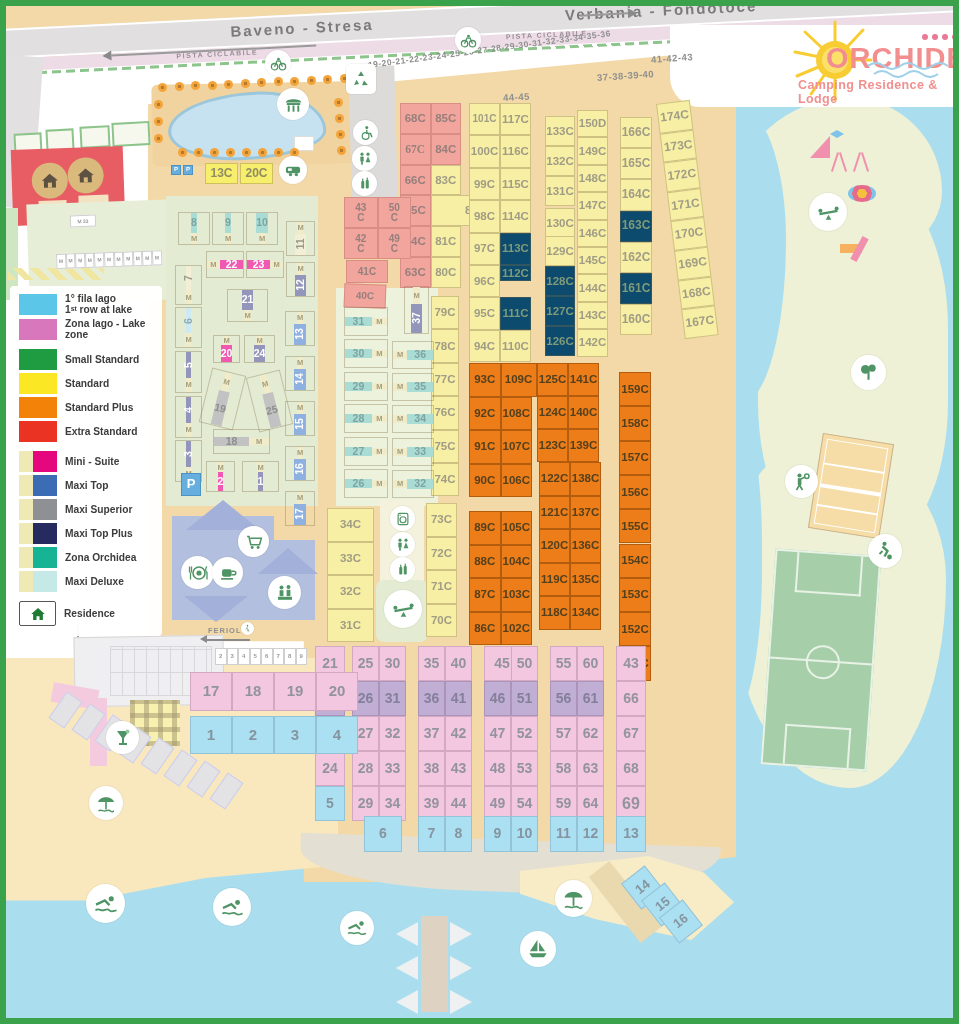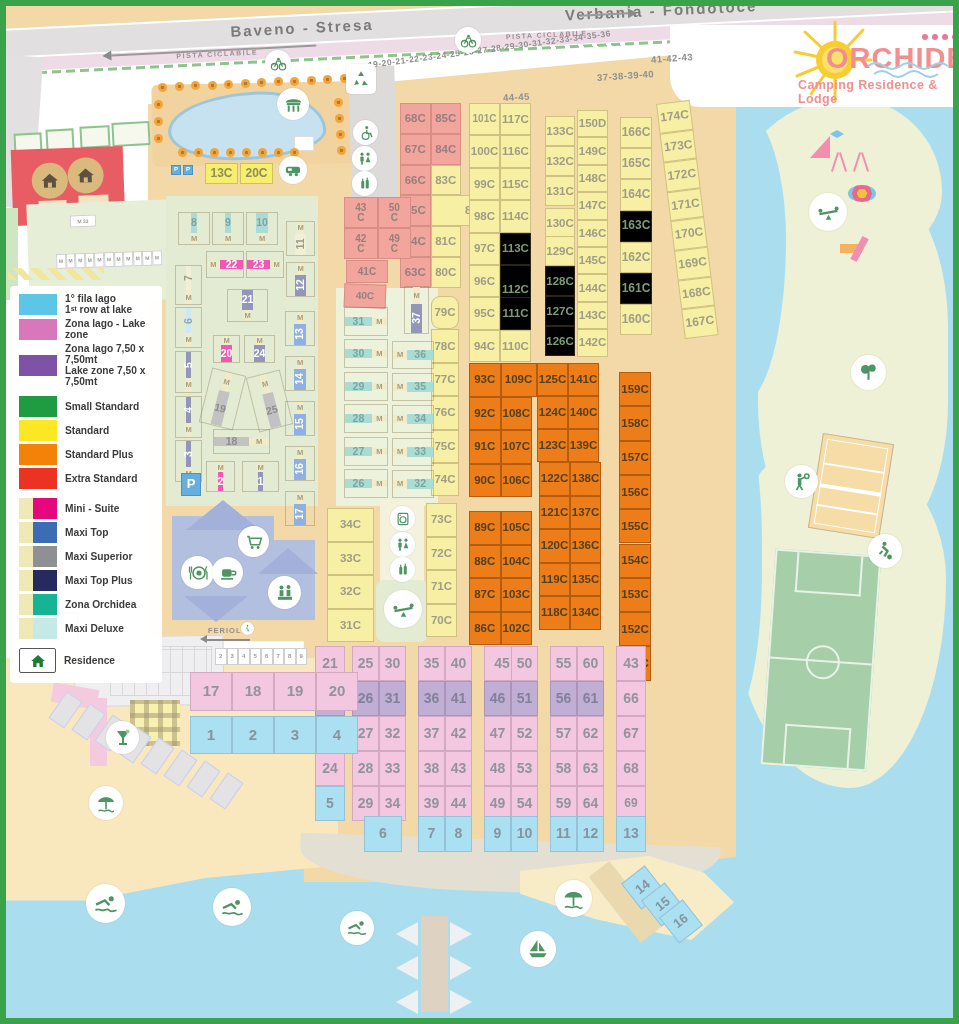--- a/index.html
+++ b/index.html
@@ -110,21 +110,21 @@
   .leg-txt{font-size:10.2px;font-weight:bold;color:#3c3c3c;line-height:1.08;}
   .leg-res-box{width:35px;height:23px;border:1.5px solid #555;border-radius:2px;background:#fff;display:flex;align-items:center;justify-content:center;flex:0 0 35px;margin-right:8px;}
   
   .lot{position:absolute;display:flex;align-items:center;justify-content:center;
        font-weight:bold;font-size:11px;border:1px solid rgba(130,110,70,.35);
        box-sizing:border-box;white-space:pre-line;text-align:center;line-height:.95;}
   .c-yellow{background:#f7efa3;color:#a09c86;}
   .c-brightyellow{background:#f7ee6b;color:#8f8c64;}
   .c-red{background:#f2a59d;color:#977f7c;border-color:rgba(190,120,110,.5);}
   .c-orange{background:#ec7d18;color:#54401d;border-color:#b35c0d;}
-  .c-green{background:#000000;color:#7e9a78;}
+  .c-green{background:#0c4a6e;color:#7e9a78;}
   .c-tealM{background:#a9dcd5;color:#7fa49e;}
   .c-cream2{background:#f3efd6;color:#9a9a8a;}
   .c-magenta{background:#f058b2;color:#fff;}
   .c-navyM{background:#9396ba;color:#fff;}
   .c-grayM{background:#c2c2c2;color:#8e8e8e;}
   .c-blueM{background:#8fb1e1;color:#fff;}
   .c-ltcyan{background:#cdeaf3;color:#8fa9b4;}
   .c-pink{background:#f2c7df;color:#93939f;border-color:rgba(170,130,160,.45);}
   .c-purple{background:#c1aed5;color:#84809a;border-color:rgba(150,120,160,.5);}
   .c-blue{background:#abdff2;color:#8595a0;border-color:rgba(120,160,180,.45);}
@@ -289,26 +289,20 @@
           <span style="flex: 1 1 0%; background: rgb(91, 198, 232);"></span>
         </div>
         <div class="leg-txt">1° fila lago<br>1ˢᵗ row at lake</div>
       </div>
       <div class="leg-item">
         <div class="leg-sw">
           <span style="flex: 1 1 0%; background: rgb(216, 119, 187);"></span>
         </div>
         <div class="leg-txt">Zona lago - Lake zone</div>
       </div>
-      <div class="leg-item">
-        <div class="leg-sw">
-          <span style="flex: 1 1 0%; background: rgb(126, 82, 165);"></span>
-        </div>
-        <div class="leg-txt">Zona lago 7,50 x 7,50mt<br>Lake zone 7,50 x 7,50mt</div>
-      </div>
       <div class="leg-item leg-gap">
         <div class="leg-sw">
           <span style="flex: 1 1 0%; background: rgb(31, 156, 66);"></span>
         </div>
         <div class="leg-txt">Small Standard</div>
       </div>
       <div class="leg-item">
         <div class="leg-sw">
           <span style="flex: 1 1 0%; background: rgb(251, 231, 35);"></span>
         </div>
@@ -376,21 +370,21 @@
           </svg>
         </div>
         <div class="leg-txt">Residence</div>
       </div>
     </div>
 
   <div id="lots-layer">
       <div style="position: absolute; left: 400px; top: 103px; width: 61px; height: 184.8px;">
         <div class="lot c-red" style="left: 0px; top: 0px; width: 30.5px; height: 30.8px; font-size: 11.5px;">68C</div>
         <div class="lot c-red" style="left: 30.5px; top: 0px; width: 30.5px; height: 30.8px; font-size: 11.5px;">85C</div>
-        <div class="lot c-red" style="left: 0px; top: 30.8px; width: 30.5px; height: 30.8px; font-size: 11.5px;">67C</div>
+        <div class="lot c-red" style="left: 0px; top: 30.8px; width: 30.5px; height: 30.8px; font-size: 11.5px; font-family: Liberation Serif, serif;">67C</div>
         <div class="lot c-red" style="left: 30.5px; top: 30.8px; width: 30.5px; height: 30.8px; font-size: 11.5px; text-align: center;">84C</div>
         <div class="lot c-red" style="left: 0px; top: 61.6px; width: 30.5px; height: 30.8px; font-size: 11.5px;">66C</div>
         <div class="lot c-yellow" style="left: 30.5px; top: 61.6px; width: 30.5px; height: 30.8px; font-size: 11.5px;">83C</div>
         <div class="lot c-red" style="left: 0px; top: 92.4px; width: 30.5px; height: 30.8px; font-size: 11.5px;">65C</div>
         <div class="lot c-yellow" style="left: 30.5px; top: 92.4px; width: 30.5px; height: 30.8px; font-size: 11.5px; padding-left: 44px;">82C</div>
         <div class="lot c-red" style="left: 0px; top: 123.2px; width: 30.5px; height: 30.8px; font-size: 11.5px;">64C</div>
         <div class="lot c-yellow" style="left: 30.5px; top: 123.2px; width: 30.5px; height: 30.8px; font-size: 11.5px;">81C</div>
         <div class="lot c-red" style="left: 0px; top: 154px; width: 30.5px; height: 30.8px; font-size: 11.5px;">63C</div>
         <div class="lot c-yellow" style="left: 30.5px; top: 154px; width: 30.5px; height: 30.8px; font-size: 11.5px;">80C</div>
       </div>
@@ -399,21 +393,21 @@
         <div class="lot c-yellow" style="left: 31px; top: 0px; width: 31px; height: 32.4px; font-size: 11.5px;">117C</div>
         <div class="lot c-yellow" style="left: 0px; top: 32.4px; width: 31px; height: 32.4px; font-size: 11.5px;">100C</div>
         <div class="lot c-yellow" style="left: 31px; top: 32.4px; width: 31px; height: 32.4px; font-size: 11.5px;">116C</div>
         <div class="lot c-yellow" style="left: 0px; top: 64.8px; width: 31px; height: 32.4px; font-size: 11.5px;">99C</div>
         <div class="lot c-yellow" style="left: 31px; top: 64.8px; width: 31px; height: 32.4px; font-size: 11.5px;">115C</div>
         <div class="lot c-yellow" style="left: 0px; top: 97.2px; width: 31px; height: 32.4px; font-size: 11.5px;">98C</div>
         <div class="lot c-yellow" style="left: 31px; top: 97.2px; width: 31px; height: 32.4px; font-size: 11.5px;">114C</div>
         <div class="lot c-yellow" style="left: 0px; top: 129.6px; width: 31px; height: 32.4px; font-size: 11.5px;">97C</div>
         <div class="lot c-green" style="left: 31px; top: 129.6px; width: 31px; height: 32.4px; font-size: 11.5px;">113C</div>
         <div class="lot c-yellow" style="left: 0px; top: 162px; width: 31px; height: 32.4px; font-size: 11.5px;">96C</div>
-        <div class="lot c-green" style="left: 31px; top: 162px; width: 31px; height: 49px; font-size: 11.5px;">112C</div>
+        <div class="lot c-green" style="left: 31px; top: 162px; width: 31px; height: 16px; font-size: 11.5px;">112C</div>
         <div class="lot c-yellow" style="left: 0px; top: 194.4px; width: 31px; height: 32.4px; font-size: 11.5px;">95C</div>
         <div class="lot c-green" style="left: 31px; top: 194.4px; width: 31px; height: 32.4px; font-size: 11.5px;">111C</div>
         <div class="lot c-yellow" style="left: 0px; top: 226.8px; width: 31px; height: 32.4px; font-size: 11.5px;">94C</div>
         <div class="lot c-yellow" style="left: 31px; top: 226.8px; width: 31px; height: 32.4px; font-size: 11.5px;">110C</div>
       </div>
       <div style="position: absolute; left: 545px; top: 116px; width: 30px; height: 240px;">
         <div class="lot c-yellow" style="left: 0px; top: 0px; width: 30px; height: 30px; font-size: 11.5px;">133C</div>
         <div class="lot c-yellow" style="left: 0px; top: 30px; width: 30px; height: 30px; font-size: 11.5px;">132C</div>
         <div class="lot c-yellow" style="left: 0px; top: 60px; width: 30px; height: 30px; font-size: 11.5px;">131C</div>
         <div class="lot c-yellow" style="left: 0px; top: 92px; width: 30px; height: 30px; font-size: 11.5px;">130C</div>
@@ -446,21 +440,21 @@
         <div class="lot c-yellow" style="left: 0px; top: 0px; width: 34px; height: 29.6px; font-size: 12px;">174C</div>
         <div class="lot c-yellow" style="left: 0px; top: 29.6px; width: 34px; height: 29.6px; font-size: 12px;">173C</div>
         <div class="lot c-yellow" style="left: 0px; top: 59.2px; width: 34px; height: 29.6px; font-size: 12px;">172C</div>
         <div class="lot c-yellow" style="left: 0px; top: 88.8px; width: 34px; height: 29.6px; font-size: 12px;">171C</div>
         <div class="lot c-yellow" style="left: 0px; top: 118.4px; width: 34px; height: 29.6px; font-size: 12px;">170C</div>
         <div class="lot c-yellow" style="left: 0px; top: 148px; width: 34px; height: 29.6px; font-size: 12px;">169C</div>
         <div class="lot c-yellow" style="left: 0px; top: 177.6px; width: 34px; height: 29.6px; font-size: 12px;">168C</div>
         <div class="lot c-yellow" style="left: 0px; top: 207.2px; width: 34px; height: 29.6px; font-size: 12px;">167C</div>
       </div>
       <div style="position: absolute; left: 431px; top: 296px; width: 28px; height: 200.4px;">
-        <div class="lot c-yellow" style="left: 0px; top: 0px; width: 28px; height: 33.4px; font-size: 11.5px; border-radius: 9px;">79C</div>
+        <div class="lot c-yellow" style="left: 0px; top: 0px; width: 28px; height: 33.4px; font-size: 11.5px;">79C</div>
         <div class="lot c-yellow" style="left: 0px; top: 33.4px; width: 28px; height: 33.4px; font-size: 11.5px;">78C</div>
         <div class="lot c-yellow" style="left: 0px; top: 66.8px; width: 28px; height: 33.4px; font-size: 11.5px;">77C</div>
         <div class="lot c-yellow" style="left: 0px; top: 100.2px; width: 28px; height: 33.4px; font-size: 11.5px;">76C</div>
         <div class="lot c-yellow" style="left: 0px; top: 133.6px; width: 28px; height: 33.4px; font-size: 11.5px;">75C</div>
         <div class="lot c-yellow" style="left: 0px; top: 167px; width: 28px; height: 33.4px; font-size: 11.5px;">74C</div>
       </div>
       <div style="position: absolute; left: 426px; top: 503px; width: 31px; height: 134px;">
         <div class="lot c-yellow" style="left: 0px; top: 0px; width: 31px; height: 33.5px; font-size: 11.5px;">73C</div>
         <div class="lot c-yellow" style="left: 0px; top: 33.5px; width: 31px; height: 33.5px; font-size: 11.5px;">72C</div>
         <div class="lot c-yellow" style="left: 0px; top: 67px; width: 31px; height: 33.5px; font-size: 11.5px;">71C</div>
@@ -586,21 +580,21 @@
         <div class="lot c-pink" style="left: 0px; top: 105px; width: 27px; height: 35px; font-size: 14px;">58</div>
         <div class="lot c-pink" style="left: 27px; top: 105px; width: 27px; height: 35px; font-size: 14px;">63</div>
         <div class="lot c-pink" style="left: 0px; top: 140px; width: 27px; height: 35px; font-size: 14px;">59</div>
         <div class="lot c-pink" style="left: 27px; top: 140px; width: 27px; height: 35px; font-size: 14px;">64</div>
       </div>
       <div style="position: absolute; left: 616px; top: 646px; width: 30px; height: 175px;">
         <div class="lot c-pink" style="left: 0px; top: 0px; width: 30px; height: 35px; font-size: 14px;">43</div>
         <div class="lot c-pink" style="left: 0px; top: 35px; width: 30px; height: 35px; font-size: 14px;">66</div>
         <div class="lot c-pink" style="left: 0px; top: 70px; width: 30px; height: 35px; font-size: 14px;">67</div>
         <div class="lot c-pink" style="left: 0px; top: 105px; width: 30px; height: 35px; font-size: 14px;">68</div>
-        <div class="lot c-pink" style="left: 0px; top: 140px; width: 30px; height: 35px; font-size: 12px;">69</div>
+        <div class="lot c-pink" style="left: 0px; top: 140px; width: 30px; height: 35px; font-size: 16px;">69</div>
       </div>
       <div style="position: absolute; left: 418px; top: 816px; width: 54px; height: 36px;">
         <div class="lot c-blue" style="left: 0px; top: 0px; width: 27px; height: 36px; font-size: 14px;">7</div>
         <div class="lot c-blue" style="left: 27px; top: 0px; width: 27px; height: 36px; font-size: 14px;">8</div>
       </div>
       <div style="position: absolute; left: 484px; top: 816px; width: 54px; height: 36px;">
         <div class="lot c-blue" style="left: 0px; top: 0px; width: 27px; height: 36px; font-size: 14px;">9</div>
         <div class="lot c-blue" style="left: 27px; top: 0px; width: 27px; height: 36px; font-size: 14px;">10</div>
       </div>
       <div style="position: absolute; left: 550px; top: 816px; width: 54px; height: 36px;">

